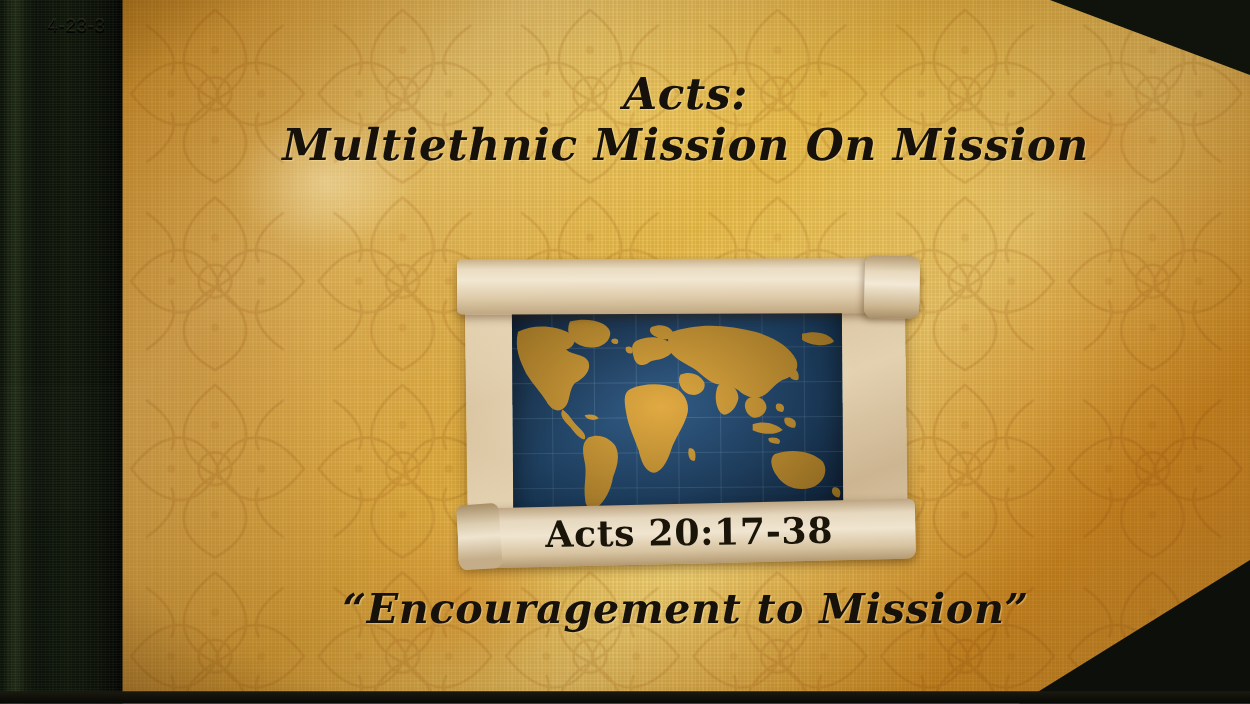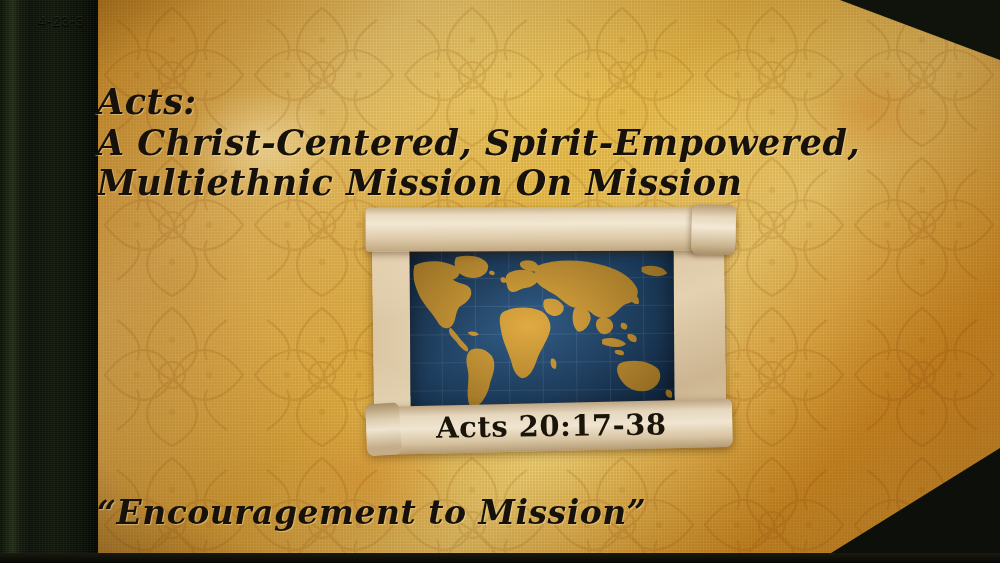--- a/index.html
+++ b/index.html
@@ -99,28 +99,28 @@
     right: 0; bottom: 0;
     border-bottom: 115px solid #0d100a;
     border-left: 185px solid transparent;
   }
 
   
   .heading {
     position: absolute;
     width: 903px;
     left: 97px;
+    text-align: center;
     color: #16110a;
     font-family: "DejaVu Serif", "Liberation Serif", serif;
     font-style: italic;
     font-weight: 700;
     letter-spacing: .5px;
     text-shadow: 1px 1px 1px rgba(255,236,180,.45);
     line-height: 1.16;
-    margin-top: 26px;
   }
   #title {
     top: 56px;
     font-size: 35px;
   }
   #title .t-line { display: block; white-space: nowrap; }
   #subtitle {
     top: 468px;
     font-size: 33px;
     white-space: nowrap;
@@ -251,21 +251,20 @@
     <div id="spine-grain"></div>
     <div id="spine-text">4-23-3</div>
   </div>
 
   <div class="corner" id="corner-tr"></div>
   <div class="corner" id="corner-br"></div>
   <div id="bottom-edge"></div>
 
   <div class="heading" id="title">
     <span class="t-line">Acts:</span>
-    <span class="t-line">A Christ-Centered, Spirit-Empowered,</span>
     <span class="t-line">Multiethnic Mission On Mission</span>
   </div>
 
   <div id="scroll">
     <div id="parchment"></div>
 
     <div id="map">
       <svg width="264" height="178" viewBox="0 0 330 210">
         <g stroke="rgba(150,190,225,0.22)" stroke-width="1" fill="none">
           <line x1="0" y1="35" x2="330" y2="35"></line>

